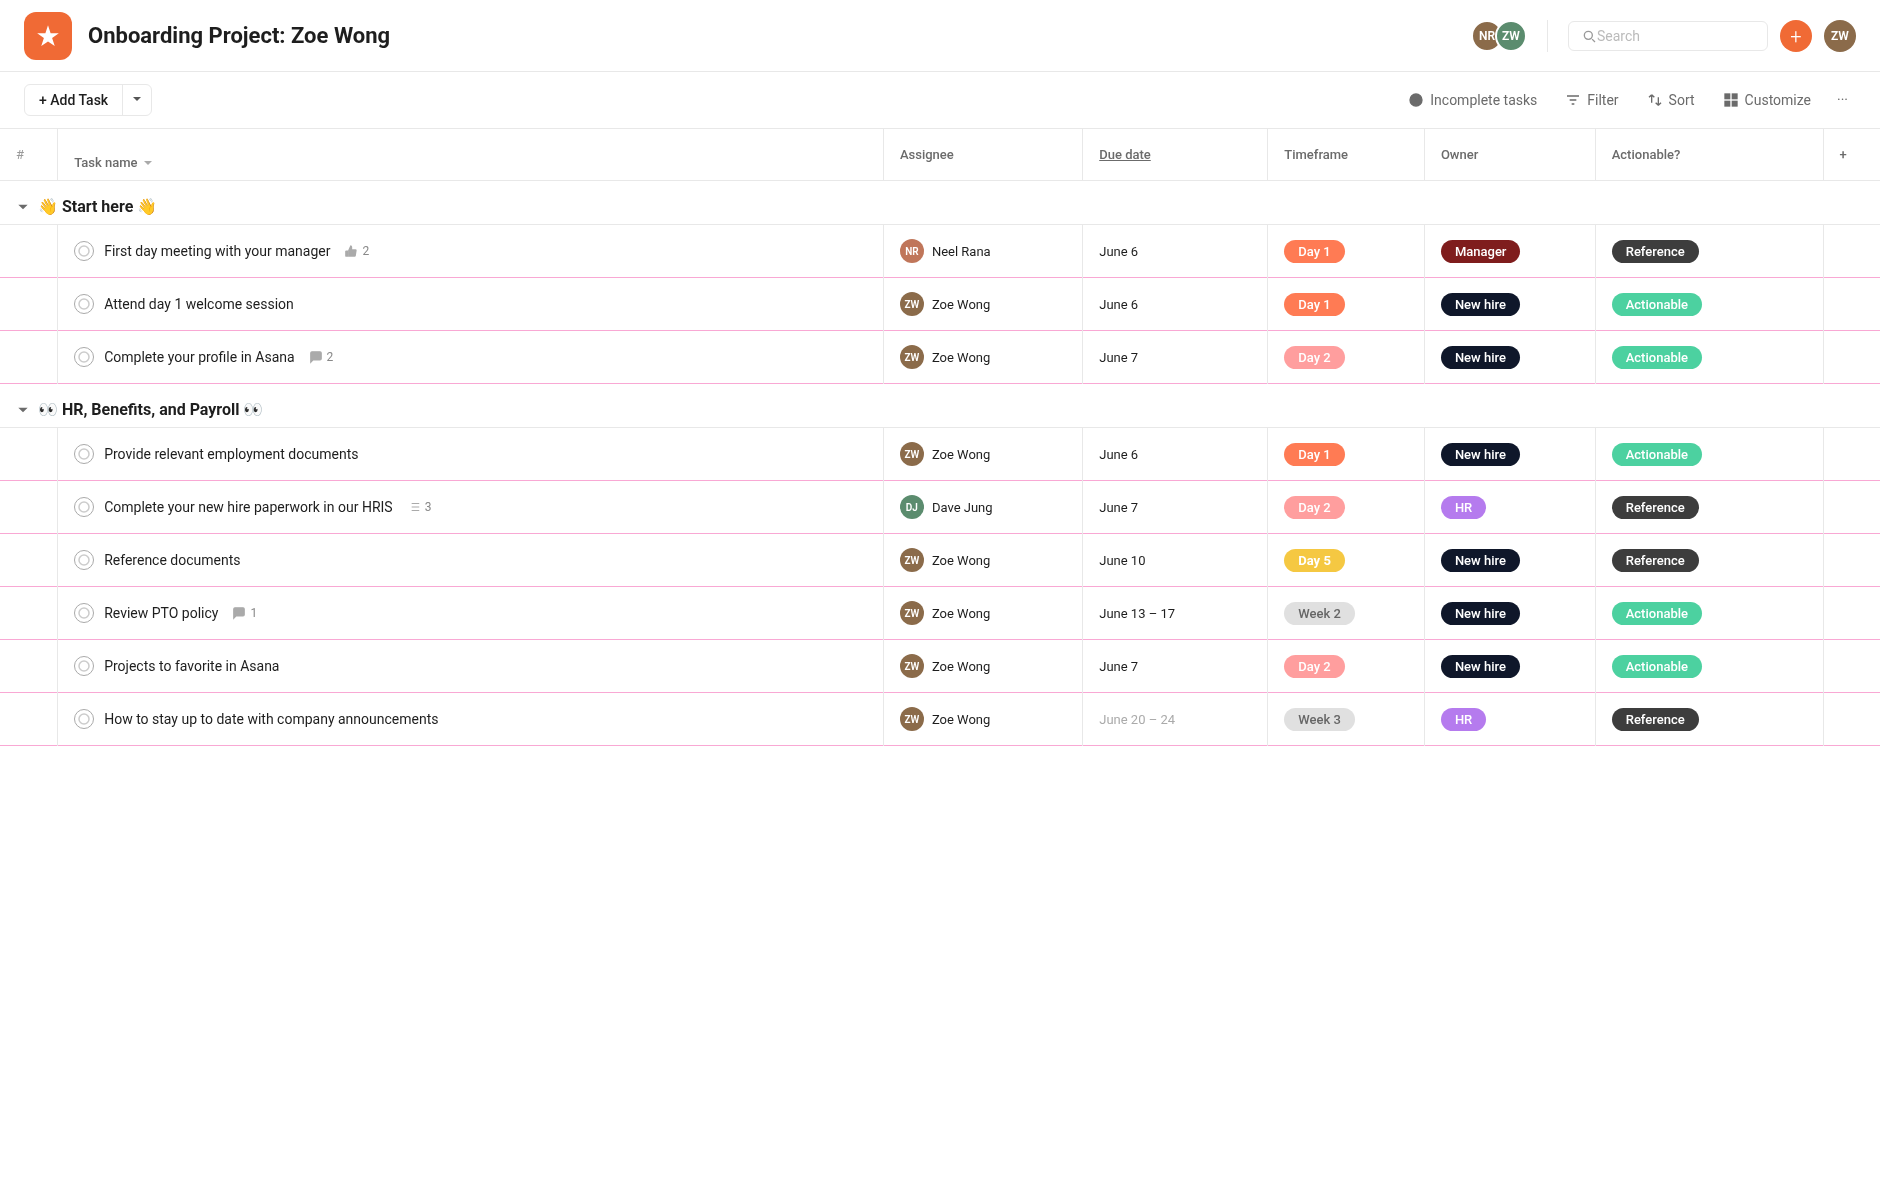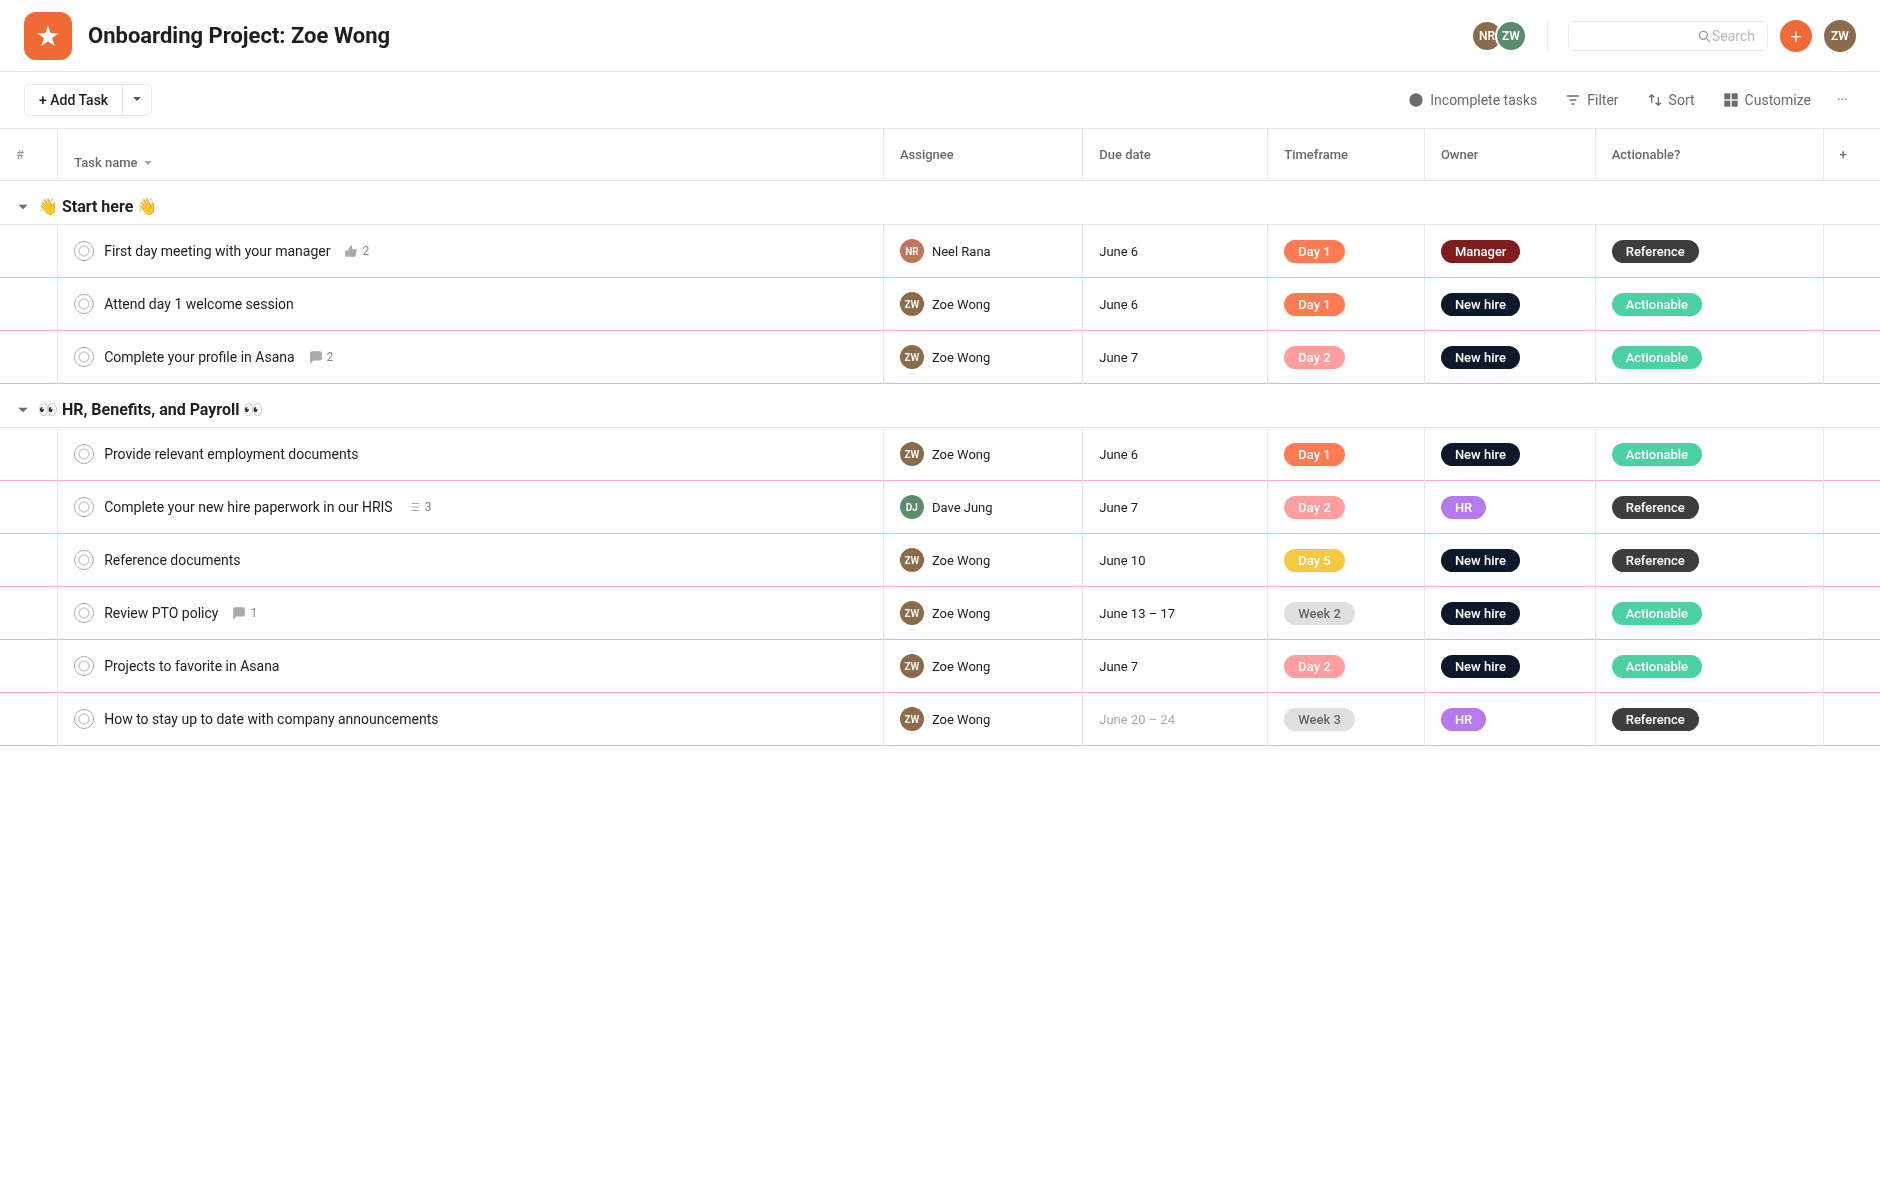--- a/index.html
+++ b/index.html
@@ -10,21 +10,21 @@
     .app-icon { width: 48px; height: 48px; background: #f06a35; border-radius: 12px; display: flex; align-items: center; justify-content: center; margin-right: 16px; flex-shrink: 0; }
     .app-icon svg { width: 26px; height: 26px; fill: #fff; }
     .project-title { font-size: 22px; font-weight: 700; color: #1e1e1e; flex: 1; }
     .header-right { display: flex; align-items: center; gap: 12px; }
     .avatars { display: flex; }
     .avatar { width: 32px; height: 32px; border-radius: 50%; background: #ccc; border: 2px solid #fff; overflow: hidden; display: flex; align-items: center; justify-content: center; font-size: 12px; font-weight: 600; color: #fff; }
     .avatar:nth-child(2) { margin-left: -8px; }
     .avatar-1 { background: #8b6b4a; }
     .avatar-2 { background: #5b8c6e; }
     .header-divider { width: 1px; height: 32px; background: #e8e8e8; margin: 0 8px; }
-    .search-box { display: flex; align-items: center; border: 1px solid #e8e8e8; border-radius: 6px; padding: 6px 12px; width: 200px; color: #999; justify-content: flex-end; }
+    .search-box { display: flex; align-items: center; border: 1px solid #e8e8e8; border-radius: 6px; padding: 6px 12px; width: 200px; color: #999; }
     .search-box svg { width: 16px; height: 16px; fill: #999; }
     .add-btn { width: 32px; height: 32px; background: #f06a35; border-radius: 50%; display: flex; align-items: center; justify-content: center; cursor: pointer; color: #fff; font-size: 20px; font-weight: 300; }
     .user-avatar { width: 32px; height: 32px; border-radius: 50%; background: #8b6b4a; display: flex; align-items: center; justify-content: center; font-size: 12px; font-weight: 600; color: #fff; }
 
     
     .toolbar { display: flex; align-items: center; padding: 12px 24px; border-bottom: 1px solid #e8e8e8; gap: 8px; }
     .add-task-btn { display: flex; align-items: center; border: 1px solid #e8e8e8; border-radius: 6px; overflow: hidden; }
     .add-task-main { display: flex; align-items: center; gap: 6px; padding: 7px 14px; cursor: pointer; font-size: 14px; font-weight: 500; color: #1e1e1e; }
     .add-task-chevron { padding: 7px 8px; border-left: 1px solid #e8e8e8; cursor: pointer; }
     .toolbar-spacer { flex: 1; }
@@ -33,21 +33,21 @@
     .toolbar-more { padding: 6px 8px; border-radius: 6px; cursor: pointer; color: #6b6b6b; }
 
     
     .table-container { overflow-x: auto; }
     .task-table { width: 100%; border-collapse: collapse; }
     .task-table thead tr { border-bottom: 1px solid #e8e8e8; }
     .task-table th { padding: 10px 16px; text-align: left; font-size: 13px; font-weight: 500; color: #6b6b6b; border-right: 1px solid #e8e8e8; background: #fff; white-space: nowrap; }
     .task-table th:first-child { width: 40px; color: #999; font-weight: 400; }
     .task-table th.task-name-col { width: 580px; }
     .task-table th.assignee-col { width: 140px; }
-    .task-table th.due-date-col { width: 130px; }
+    .task-table th.due-date-col { width: 130px; text-decoration: underline; }
     .task-table th.timeframe-col { width: 110px; }
     .task-table th.owner-col { width: 120px; }
     .task-table th.actionable-col { width: 160px; }
     .task-table th.add-col { width: 40px; border-right: none; }
     .col-header-inner { display: flex; align-items: center; gap: 4px; margin-top: 16px; }
 
     
     .section-row td { padding: 16px 16px 8px; font-size: 16px; font-weight: 700; background: #fff; border-bottom: 1px solid #e8e8e8; }
     .section-row td .section-toggle { display: flex; align-items: center; gap: 8px; cursor: pointer; }
     .section-toggle svg { width: 14px; height: 14px; fill: #6b6b6b; }
@@ -69,21 +69,21 @@
     .due-date-cell { padding: 14px 16px; font-size: 13px; color: #1e1e1e; }
     .due-date-cell.muted { color: #aaa; }
     .timeframe-cell { padding: 14px 16px; }
     .owner-cell { padding: 14px 16px; }
     .actionable-cell { padding: 14px 16px; }
 
     
     .chip { display: inline-flex; align-items: center; justify-content: center; padding: 4px 14px; border-radius: 999px; font-size: 13px; font-weight: 500; white-space: nowrap; }
     .chip-day1 { background: #ff7b54; color: #fff; }
     .chip-day2 { background: #ff9e9e; color: #fff; }
-    .chip-day5 { background: #f5c842; color: #fff; }
+    .chip-day5 { background: #f5c842; color: #fff; font-weight: bold; }
     .chip-week2 { background: #e0e0e0; color: #666; }
     .chip-week3 { background: #e0e0e0; color: #666; }
     .chip-manager { background: #7f1d1d; color: #fff; }
     .chip-newhire { background: #0f172a; color: #fff; }
     .chip-hr { background: #b57bee; color: #fff; }
     .chip-actionable { background: #4cd1a0; color: #fff; }
     .chip-reference { background: #3d3d3d; color: #fff; }
 
     .small-avatar { width: 24px; height: 24px; border-radius: 50%; display: flex; align-items: center; justify-content: center; font-size: 10px; font-weight: 600; color: #fff; flex-shrink: 0; }
     .av-zoe { background: #8b6b4a; }

